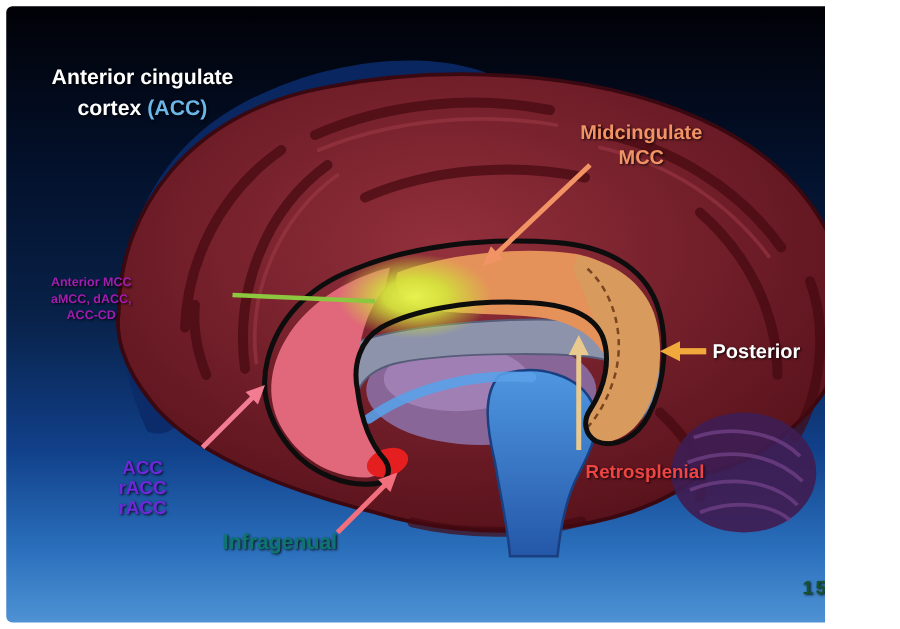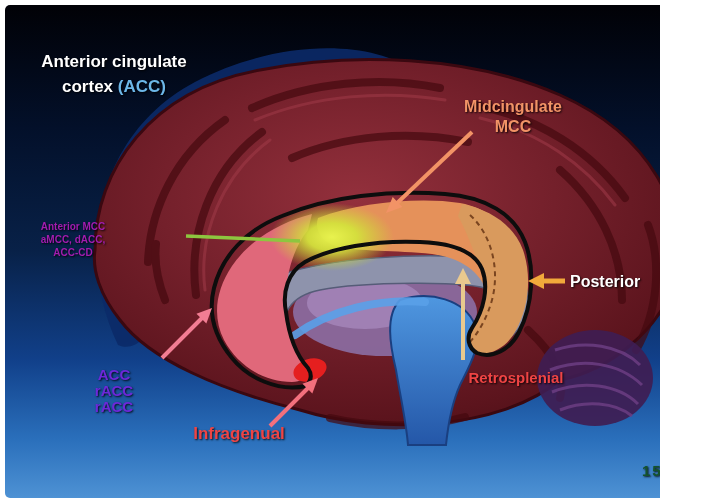--- a/index.html
+++ b/index.html
@@ -21,21 +21,21 @@
   }
   .lbl-title        { left:18px;  top:50px;  width:192px; font-size:17px; color:#ffffff; line-height:1.45; }
   .lbl-title .abbr  { color:#6cb7e8; }
   .lbl-midcingulate { left:443px; top:97px;  width:140px; font-size:16px; color:#f29366; }
   .lbl-anterior-mcc { left:4px;   top:220px; width:138px; font-size:10px; color:#a21caf; line-height:1.3; }
   .lbl-posterior    { left:570px; top:272px; font-size:16px; color:#ffffff; }
   .lbl-retrosplenial{ left:450px; top:369px; width:132px; font-size:15px; color:#ef4444; }
   .lbl-perigenual   { left:54px;  top:361px; width:120px; font-size:16px; color:#f27d93; }
   .lbl-perigenual .sub { color:#6d28d9; font-size:15px; line-height:1.08; }
   .lbl-perigenual .gap { margin-top:6px; }
-  .lbl-infragenual  { left:178px; top:423px; width:122px; font-size:17px; color:#ef4444; }
+  .lbl-infragenual  { left:163px; top:423px; width:122px; font-size:17px; color:#0f766e; }
   .lbl-fignum       { left:642px; top:462px; font-size:15px; color:#14532d; letter-spacing:2px; }
 </style>
 </head>
 <body>
 
 <div class="figure">
 
   <svg class="art" width="720" height="503" viewBox="0 0 720 503">
     <defs>
       <linearGradient id="bgGrad" x1="0" y1="0" x2="0" y2="1">

